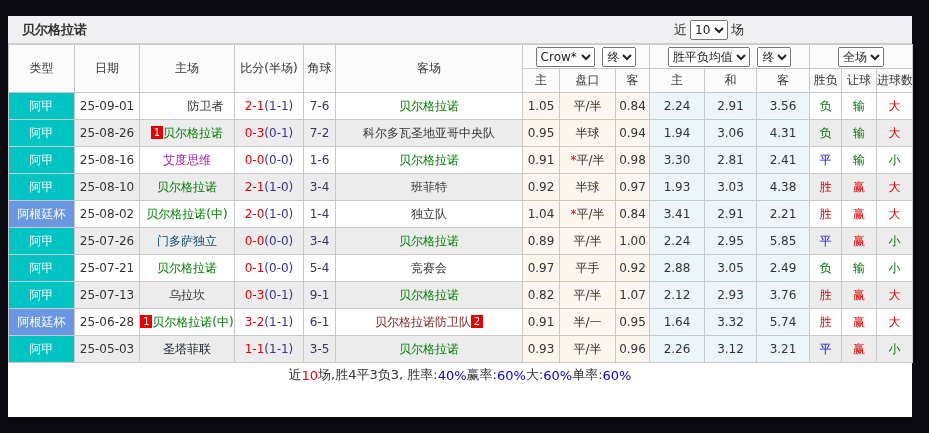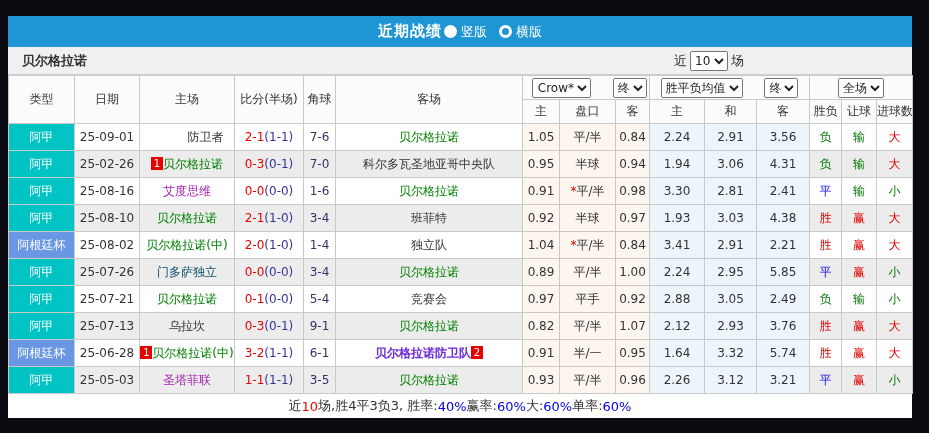--- a/index.html
+++ b/index.html
@@ -26,21 +26,21 @@
   .filter-controls select{margin:0 3px;}
   select{font-size:12px;height:20px;font-family:inherit;color:#222;}
   .cb{display:inline-flex;align-items:center;margin-left:4px;cursor:pointer;}
   .cb input{width:13px;height:13px;margin:0 1px 0 2px;accent-color:#1a73e8;}
 
   
   table.grid{border-collapse:collapse;width:904px;table-layout:fixed;font-size:12px;color:#333;}
   .grid th,.grid td{border:1px solid #c9c9c9;text-align:center;padding:0;overflow:hidden;white-space:nowrap;}
   .grid thead tr{height:24px;}
   .grid thead th{background:#fbfbfb;font-weight:normal;}
-  .sel-cell select{margin:0 9px;text-align:right;}
+  .sel-cell select{margin:0 2px;}
   .grid tbody tr{height:27px;}
   .grid tbody td{background:#ffffff;}
   .grid tbody tr.alt td{background:#ececec;}
   .grid tbody td.c-odds, .grid tbody tr.alt td.c-odds{background:#fcf6ee;}
   .grid tbody td.c-wdl,  .grid tbody tr.alt td.c-wdl {background:#ecf5fa;}
   td[data-field="type"]{color:#fff;}
   .score-ft{color:#e60000;}
   .score-ht{color:#333399;}
   td[data-field="corner"]{color:#333366;}
   .card{display:inline-block;width:12px;height:13px;background:#e60000;color:#fff;font-size:10px;
@@ -48,27 +48,20 @@
 
   
   .summary{height:24px;display:flex;align-items:center;justify-content:center;font-size:13px;background:#fff;}
 </style>
 </head>
 <body>
 
 <div class="frame">
   <div class="content">
 
-    <div class="title-bar">
-      <span class="title">近期战绩</span>
-      <span class="radio filled"></span>
-      <span class="radio-label">竖版</span>
-      <span class="radio empty"></span>
-      <span class="radio-label">横版</span>
-    </div>
 
     <div class="filter-bar">
       <span class="team-name">贝尔格拉诺</span>
       <div class="filter-controls">
         <span>近</span>
         <select>
           <option>10</option>
         </select>
         <span>场</span>
       </div>
@@ -137,24 +130,24 @@
     <td class="c-odds" data-field="crown2">0.84</td>
     <td class="c-wdl" data-field="wdl0">2.24</td>
     <td class="c-wdl" data-field="wdl1">2.91</td>
     <td class="c-wdl" data-field="wdl2">3.56</td>
     <td data-field="res0" style="color: rgb(0, 119, 0);">负</td>
     <td data-field="res1" style="color: rgb(0, 119, 0);">输</td>
     <td data-field="res2" style="color: rgb(224, 0, 0);">大</td>
   </tr>
           <tr class="alt">
     <td data-field="type" style="background: rgb(0, 196, 196);">阿甲</td>
-    <td data-field="date">25-02-26</td>
+    <td data-field="date">25-08-26</td>
     <td data-field="home"><span class="card" style="background: rgb(230, 0, 0);">1</span><span style="color: rgb(0, 128, 0);">贝尔格拉诺</span></td>
     <td><span class="score-ft" data-field="score-ft">0-3</span><span class="score-ht" data-field="score-ht">(0-1)</span></td>
-    <td data-field="corner">7-0</td>
+    <td data-field="corner">7-2</td>
     <td data-field="away"><span style="color: rgb(51, 51, 51);">科尔多瓦圣地亚哥中央队</span></td>
     <td class="c-odds" data-field="crown0">0.95</td>
     <td class="c-odds" data-field="crown1">半球</td>
     <td class="c-odds" data-field="crown2">0.94</td>
     <td class="c-wdl" data-field="wdl0">1.94</td>
     <td class="c-wdl" data-field="wdl1">3.06</td>
     <td class="c-wdl" data-field="wdl2">4.31</td>
     <td data-field="res0" style="color: rgb(0, 119, 0);">负</td>
     <td data-field="res1" style="color: rgb(0, 119, 0);">输</td>
     <td data-field="res2" style="color: rgb(224, 0, 0);">大</td>
@@ -260,35 +253,35 @@
     <td data-field="res0" style="color: rgb(224, 0, 0);">胜</td>
     <td data-field="res1" style="color: rgb(224, 0, 0);">赢</td>
     <td data-field="res2" style="color: rgb(224, 0, 0);">大</td>
   </tr>
           <tr>
     <td data-field="type" style="background: rgb(105, 151, 227);">阿根廷杯</td>
     <td data-field="date">25-06-28</td>
     <td data-field="home"><span class="card" style="background: rgb(230, 0, 0);">1</span><span style="color: rgb(0, 128, 0);">贝尔格拉诺(中)</span></td>
     <td><span class="score-ft" data-field="score-ft">3-2</span><span class="score-ht" data-field="score-ht">(1-1)</span></td>
     <td data-field="corner">6-1</td>
-    <td data-field="away"><span style="color: #6d28d9; font-weight: bold;">贝尔格拉诺防卫队</span><span class="card" style="background: rgb(230, 0, 0);">2</span></td>
+    <td data-field="away"><span style="color: #7f1d1d;">贝尔格拉诺防卫队</span><span class="card" style="background: rgb(230, 0, 0);">2</span></td>
     <td class="c-odds" data-field="crown0">0.91</td>
     <td class="c-odds" data-field="crown1">半/一</td>
     <td class="c-odds" data-field="crown2">0.95</td>
     <td class="c-wdl" data-field="wdl0">1.64</td>
     <td class="c-wdl" data-field="wdl1">3.32</td>
     <td class="c-wdl" data-field="wdl2">5.74</td>
     <td data-field="res0" style="color: rgb(224, 0, 0);">胜</td>
     <td data-field="res1" style="color: rgb(224, 0, 0);">赢</td>
     <td data-field="res2" style="color: rgb(224, 0, 0);">大</td>
   </tr>
           <tr class="alt">
     <td data-field="type" style="background: rgb(0, 196, 196);">阿甲</td>
     <td data-field="date">25-05-03</td>
-    <td data-field="home"><span style="color: #a21caf;">圣塔菲联</span></td>
+    <td data-field="home"><span style="color: #0f172a;">圣塔菲联</span></td>
     <td><span class="score-ft" data-field="score-ft">1-1</span><span class="score-ht" data-field="score-ht">(1-1)</span></td>
     <td data-field="corner">3-5</td>
     <td data-field="away"><span style="color: rgb(0, 128, 0);">贝尔格拉诺</span></td>
     <td class="c-odds" data-field="crown0">0.93</td>
     <td class="c-odds" data-field="crown1">平/半</td>
     <td class="c-odds" data-field="crown2">0.96</td>
     <td class="c-wdl" data-field="wdl0">2.26</td>
     <td class="c-wdl" data-field="wdl1">3.12</td>
     <td class="c-wdl" data-field="wdl2">3.21</td>
     <td data-field="res0" style="color: rgb(16, 16, 221);">平</td>

